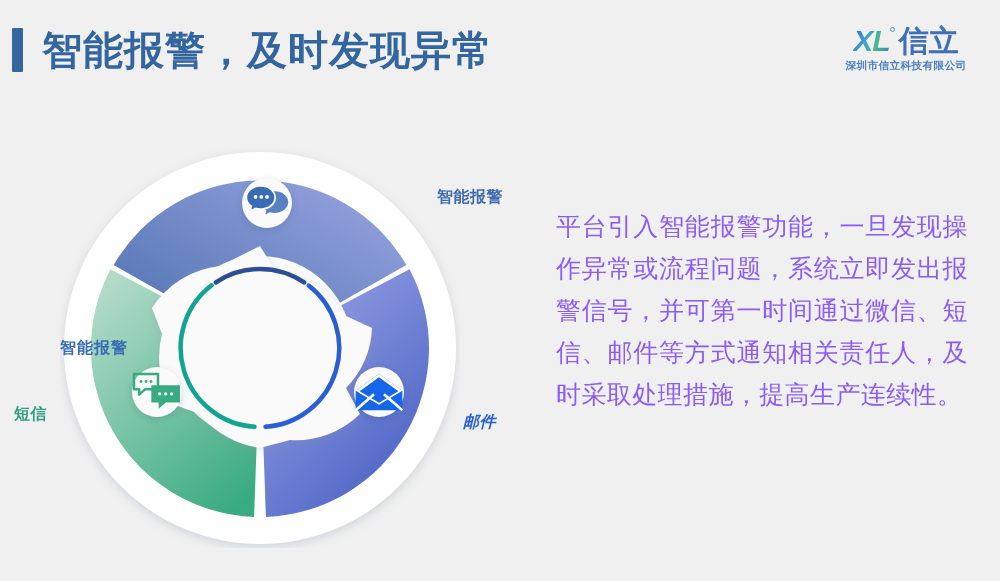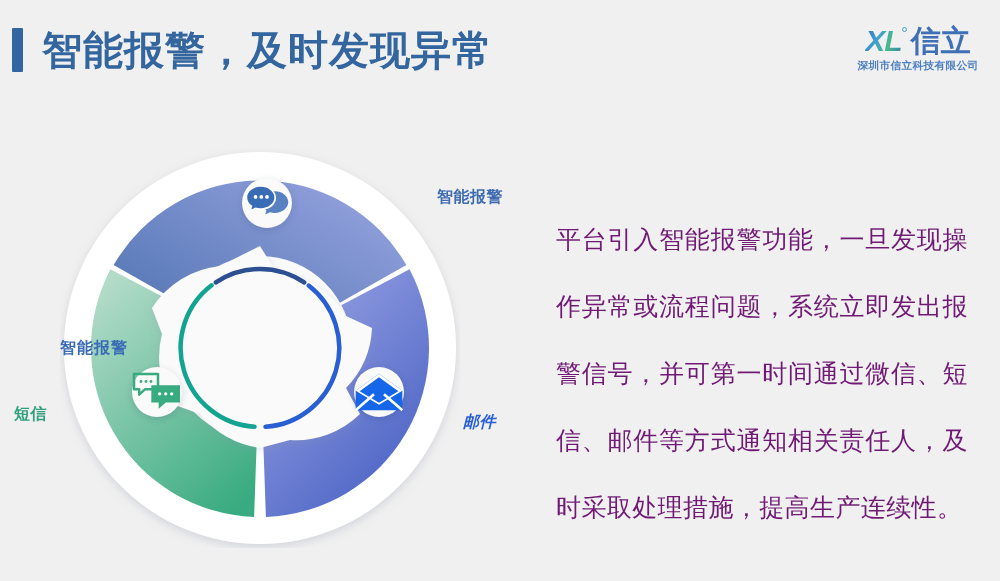--- a/index.html
+++ b/index.html
@@ -43,21 +43,21 @@
     font-weight: bold;
     color: #33659e;
     letter-spacing: 1px;
     line-height: 1;
     white-space: nowrap;
   }
 
   
   .logo {
     position: absolute;
-    right: 12px;
+    right: 24px;
     top: 26px;
     width: 140px;
     text-align: center;
     user-select: none;
   }
   .logo-main {
     display: flex;
     align-items: flex-end;
     justify-content: center;
     gap: 4px;
@@ -163,22 +163,22 @@
   .label-mail   { left: 463px; top: 412px; color: #2a5fd4; font-style: italic; }
   .label-sms    { left: 14px;  top: 368px; color: #31a07e; margin-top: 36px; }
 
   
   .paragraph {
     position: absolute;
     left: 556px;
     top: 206px;
     width: 412px;
     font-size: 25px;
-    line-height: 67px;
-    color: #701a75;
+    line-height: 42px;
+    color: #8b5cf6;
     letter-spacing: 0.4px;
     text-align: justify;
     font-family: "DejaVu Sans", "Liberation Sans", sans-serif;
   }
 </style>
 </head>
 <body>
 
 <div class="header">
 

